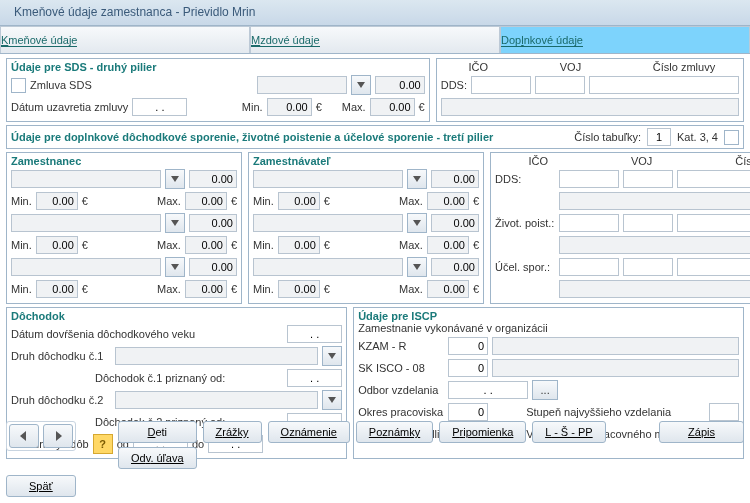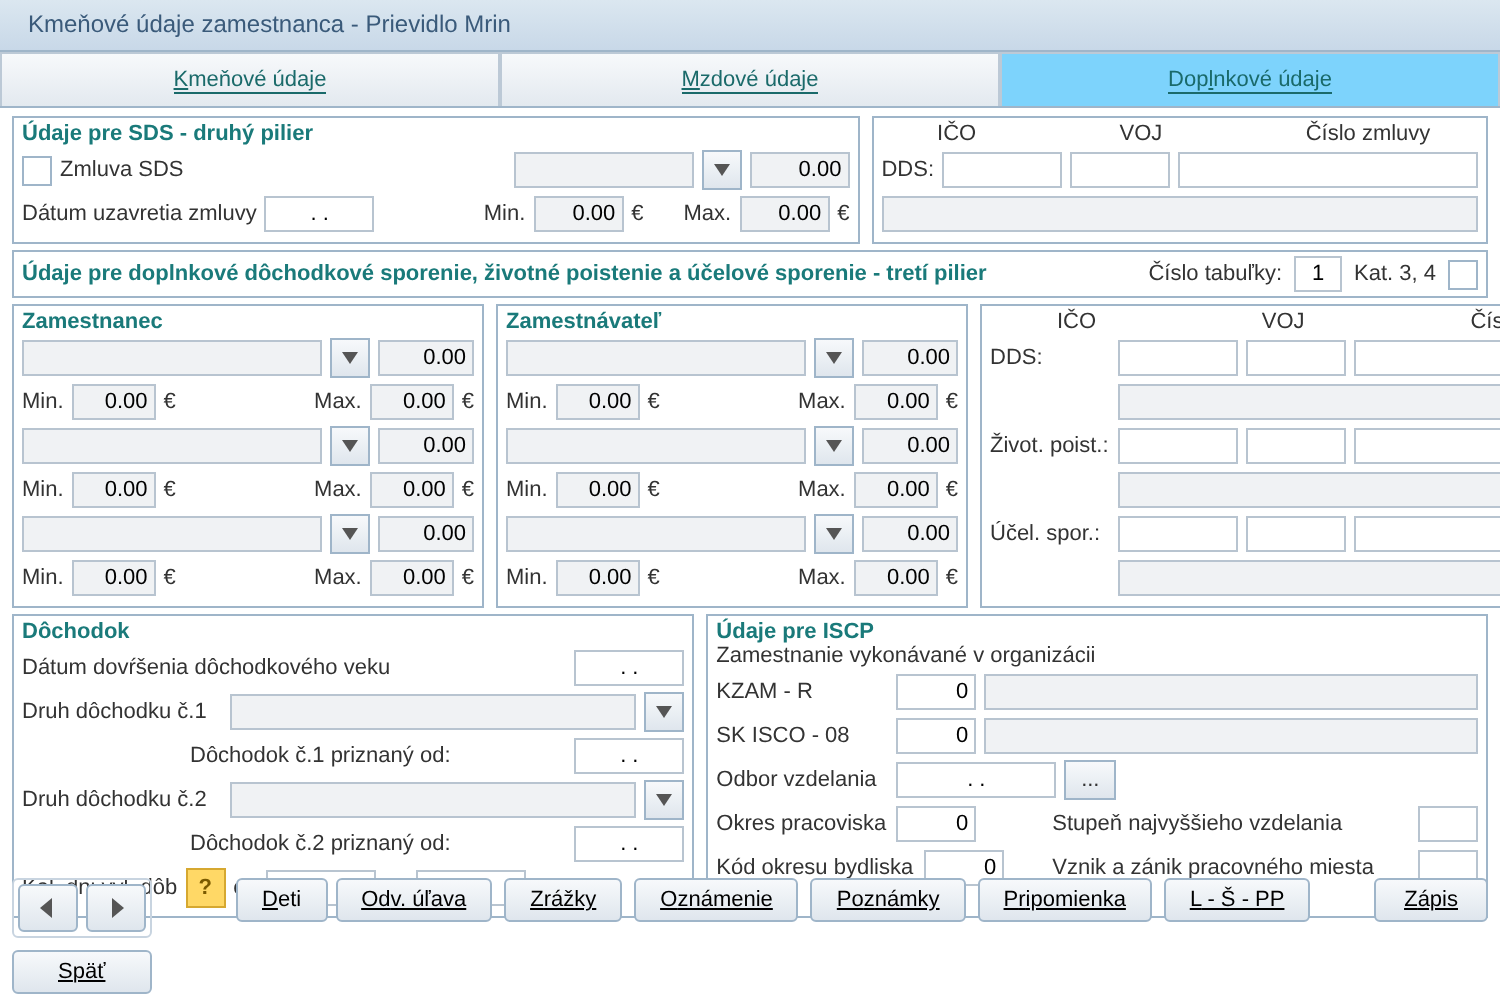--- a/index.html
+++ b/index.html
@@ -1,19 +1,19 @@
 <!DOCTYPE html>
 <html><head>
 <meta charset="utf-8">
 <style>
 html,body{margin:0;padding:0;font-family:Tahoma,Arial,sans-serif;font-size:11px;color:#333;background:#e8ecf0}
 .window{width:750px;height:503px;background:#fff;box-sizing:border-box;position:relative}
 .titlebar{height:25px;background:linear-gradient(#dbe7f0,#c8d8e8);border-bottom:1px solid #9fb5c9;padding-left:14px;line-height:25px;color:#3a5a7a;font-size:12px}
 .tabbar{display:flex;border-bottom:1px solid #9fb5c9}
-.tab{flex:1;height:26px;line-height:26px;text-align:center;background:linear-gradient(#f7f9fb,#e3e9ef);border:1px solid #bcc9d6;border-bottom:none;color:#1a6a6a;cursor:pointer}
+.tab{flex:1;height:26px;line-height:26px;background:linear-gradient(#f7f9fb,#e3e9ef);border:1px solid #bcc9d6;border-bottom:none;color:#1a6a6a;cursor:pointer}
 .tab span{border-bottom:1px solid #1a6a6a}
 .tab.active{background:#7dd3fc}
 .body{padding:4px 6px;background:#fff;height:405px;box-sizing:border-box;position:relative}
 .grp{border:1px solid #9fb5c9;margin-bottom:3px;padding:2px 4px}
 .section-title{color:#1a7a7a;font-weight:bold}
 .section-label{color:#1a7a7a;font-weight:bold}
 .row{display:flex;align-items:center;gap:4px;margin:2px 0;min-height:20px}
 .row>*{flex-shrink:0}
 .txt{height:18px;border:1px solid #b8c4d0;background:#fff;box-sizing:border-box;padding:0 3px;text-align:right;font-size:11px}
 .txt.ro{background:#f0f2f4}
@@ -342,26 +342,26 @@
             <path d="M6 0 L0 5 L6 10 Z" fill="#555"></path>
           </svg>
         </div>
       <div class="navbtn">
           <svg width="8" height="10" viewBox="0 0 8 10">
             <path d="M2 0 L8 5 L2 10 Z" fill="#555"></path>
           </svg>
         </div>
     </div>
     <span style="width:30px"></span>
-    <div style="display:flex;flex-direction:row;gap:4px">
+    <div style="display:flex;flex-direction:column;gap:4px">
       <button class="btn"><span style="text-decoration:underline">D</span>eti</button>
       <button class="btn"><span>Od<span style="text-decoration:underline">v</span>. úľava</span></button>
     </div>
     <button class="btn"><span><span style="text-decoration:underline">Z</span>rážky</span></button>
     <button class="btn"><span><span style="text-decoration:underline">O</span>známenie</span></button>
     <button class="btn"><span>Po<span style="text-decoration:underline">z</span>námky</span></button>
     <button class="btn"><span>P<span style="text-decoration:underline">r</span>ipomienka</span></button>
     <button class="btn"><span><span style="text-decoration:underline">L</span> - Š - PP</span></button>
     <span style="flex:1"></span>
-    <button class="btn" style="padding:0 14px"><span><span style="text-decoration:underline">Z</span>ápis</span></button>
+    <button class="btn" style="padding:0 28px"><span><span style="text-decoration:underline">Z</span>ápis</span></button>
     <button class="btn" style="padding:0 22px"><span><span style="text-decoration:underline">S</span>päť</span></button>
   </div>
 </div>
 
 </body></html>

